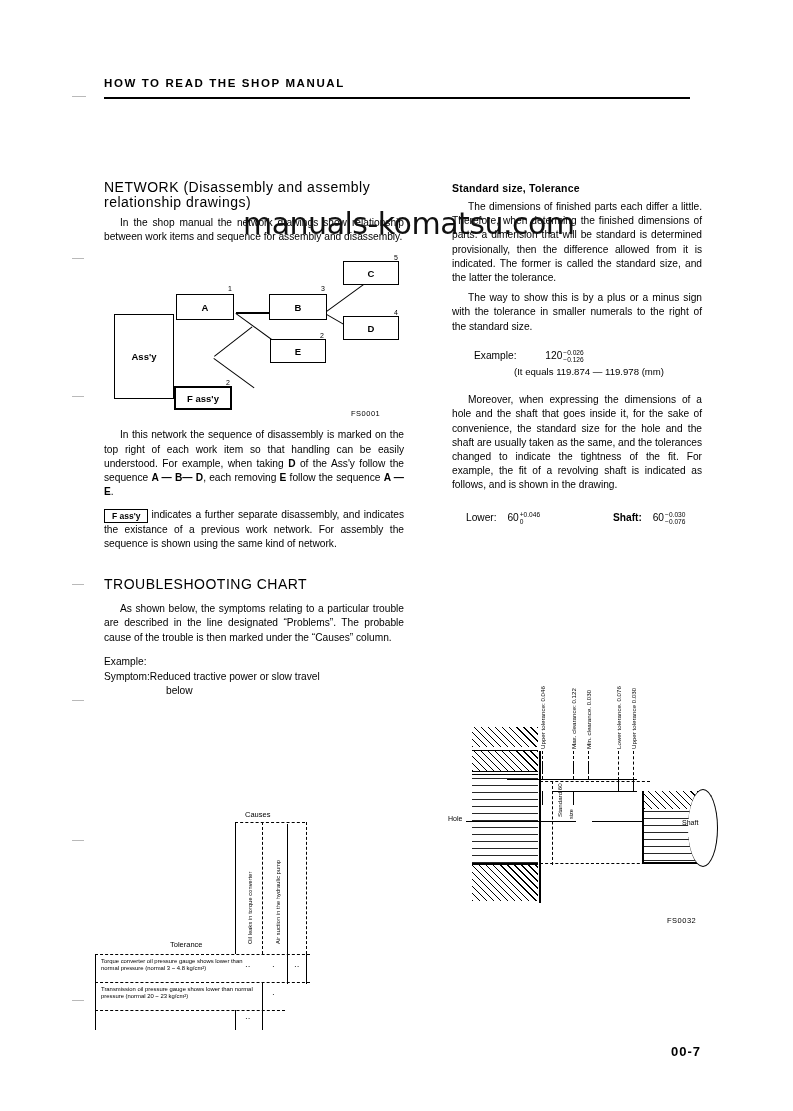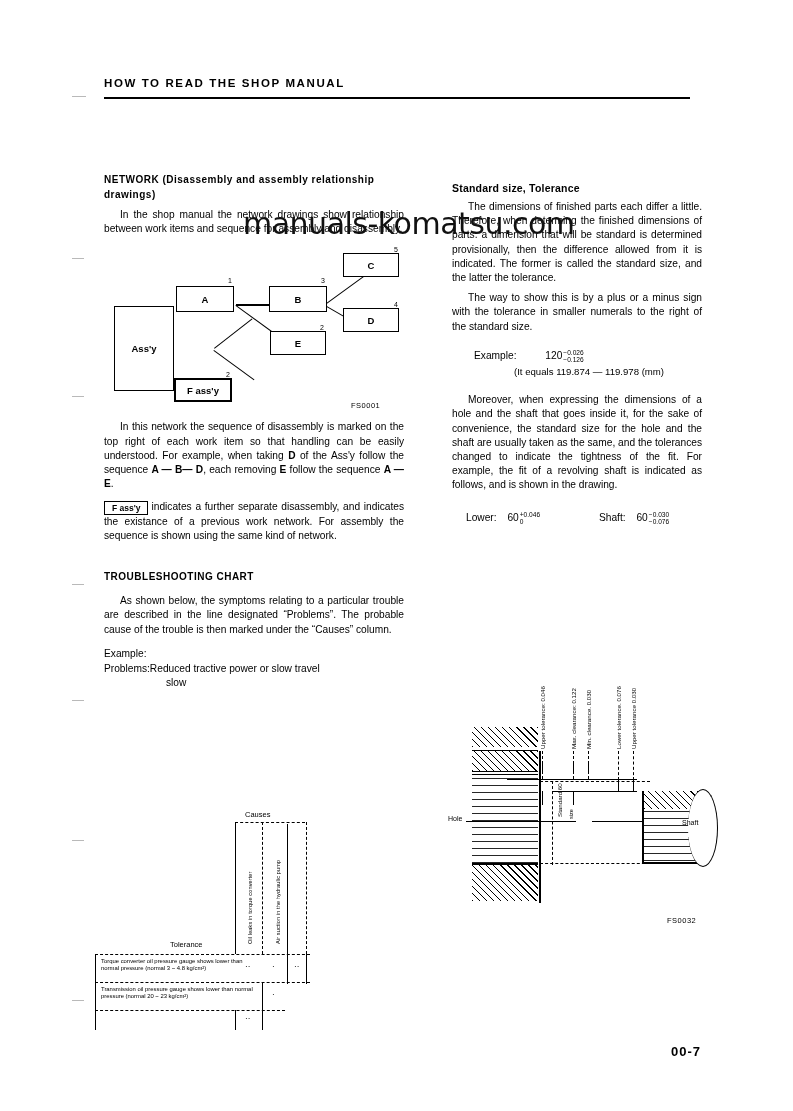--- a/index.html
+++ b/index.html
@@ -27,22 +27,22 @@
 
   
   .crop-tick { position:absolute; left:72px; width:14px; height:1px; background:#b9b9b9; }
   .crop-tick.t2 { width:12px; }
 
   
   .col-left  { position:absolute; left:104px; top:168px; width:300px; }
   .col-right { position:absolute; left:452px; top:168px; width:250px; }
 
   h2.sec {
-    font-size:10px; font-weight:bold; letter-spacing:0.5px;
-    margin:4px 0 4px 0; line-height:15px;
+    font-size:14px; font-weight:normal; letter-spacing:0.5px;
+    margin:12px 0 4px 0; line-height:15px;
   }
   h3.sub {
     font-size:10.5px; font-weight:bold; letter-spacing:0.2px;
     margin:14px 0 4px 0;
   }
   p.body {
     font-size:10.2px; line-height:14.2px; margin:6px 0 0 0;
     text-align:justify; text-justify:inter-word;
   }
   p.body.indent { text-indent:16px; }
@@ -200,22 +200,22 @@
     <p class="body indent"><span>In this network the sequence of disassembly is marked on the top right of each work item so that handling can be easily understood. For example, when taking </span><b>D</b><span> of the Ass'y follow the sequence </span><b>A — B— D</b><span>, each removing </span><b>E</b><span> follow the sequence </span><b>A —E</b><span>.</span></p>
 
     <p class="body" style="margin-top:9px;"><span class="chip">F ass'y</span><span>indicates a further separate disassembly, and indicates the existance of a previous work network. For assembly the sequence is shown using the same kind of network.</span></p>
 
     <h2 class="sec" style="margin-top:26px;">TROUBLESHOOTING CHART</h2>
 
     <p class="body indent" style="margin-top:10px;">As shown below, the symptoms relating to a particular trouble are described in the line designated “Problems”. The probable cause of the trouble is then marked under the “Causes” column.</p>
 
     <p class="body nojust" style="margin-top:10px;">Example:</p>
 
-    <p class="body nojust" style="margin-top:1px;"><span>Problems:</span><span>Reduced  tractive  power  or  slow  travel</span></p>
-    <p class="body nojust" style="margin-top:0; padding-left:62px;">slow</p>
+    <p class="body nojust" style="margin-top:1px;"><span>Symptom:</span><span>Reduced  tractive  power  or  slow  travel</span></p>
+    <p class="body nojust" style="margin-top:0; padding-left:62px;">below</p>
   </div>
 
   <div class="tsfig">
 
     <div class="cap-causes" style="left:150px; top:-12px;">Causes</div>
     <div class="dl" style="left:140px; top:0px; width:70px;"></div>
 
     <div class="ln" style="left:140px; top:0px;  width:1.4px; height:132px;"></div>
     <div class="dlv" style="left:167px; top:0px; height:132px;"></div>
     <div class="ln" style="left:192px; top:2px;  width:1.2px; height:130px;"></div>
@@ -264,21 +264,21 @@
       <span>Example:</span>
       <span style="margin-left:26px;">120</span><span class="tol"><span style="display:block">−0.026</span><span style="display:block">−0.126</span></span>
     </div>
     <div class="eqrow eq-ind2" style="font-size:9.6px;">(It equals 119.874 — 119.978 (mm)</div>
 
     <p class="body indent" style="margin-top:16px;">Moreover, when expressing the dimensions of a hole and the shaft that goes inside it, for the sake of convenience, the standard size for the hole and the shaft are usually taken as the same, and the tolerances changed to indicate the tightness of the fit. For example, the fit of a revolving shaft is indicated as follows, and is shown in the drawing.</p>
 
     <div class="eqrow" style="margin-top:18px; margin-left:14px;">
       <span>Lower:</span>
       <span style="margin-left:8px;">60</span><span class="tol"><span style="display:block">+0.046</span><span style="display:block">0</span></span>
-      <span style="margin-left:56px;">Shaft:</span>
+      <span style="margin-left:70px;font-weight:bold;">Shaft:</span>
       <span style="margin-left:8px;">60</span><span class="tol"><span style="display:block">−0.030</span><span style="display:block">−0.076</span></span>
     </div>
   </div>
 
   <div class="fitfig">
 
     <div class="flabel" style="left:87px;  top:118px;">Upper tolerance: 0.046</div>
     <div class="flabel" style="left:118px; top:118px;">Max. clearance:  0.122</div>
     <div class="flabel" style="left:133px; top:118px;">Min. clearance.  0.030</div>
     <div class="flabel" style="left:163px; top:118px;">Lower tolerance. 0.076</div>

